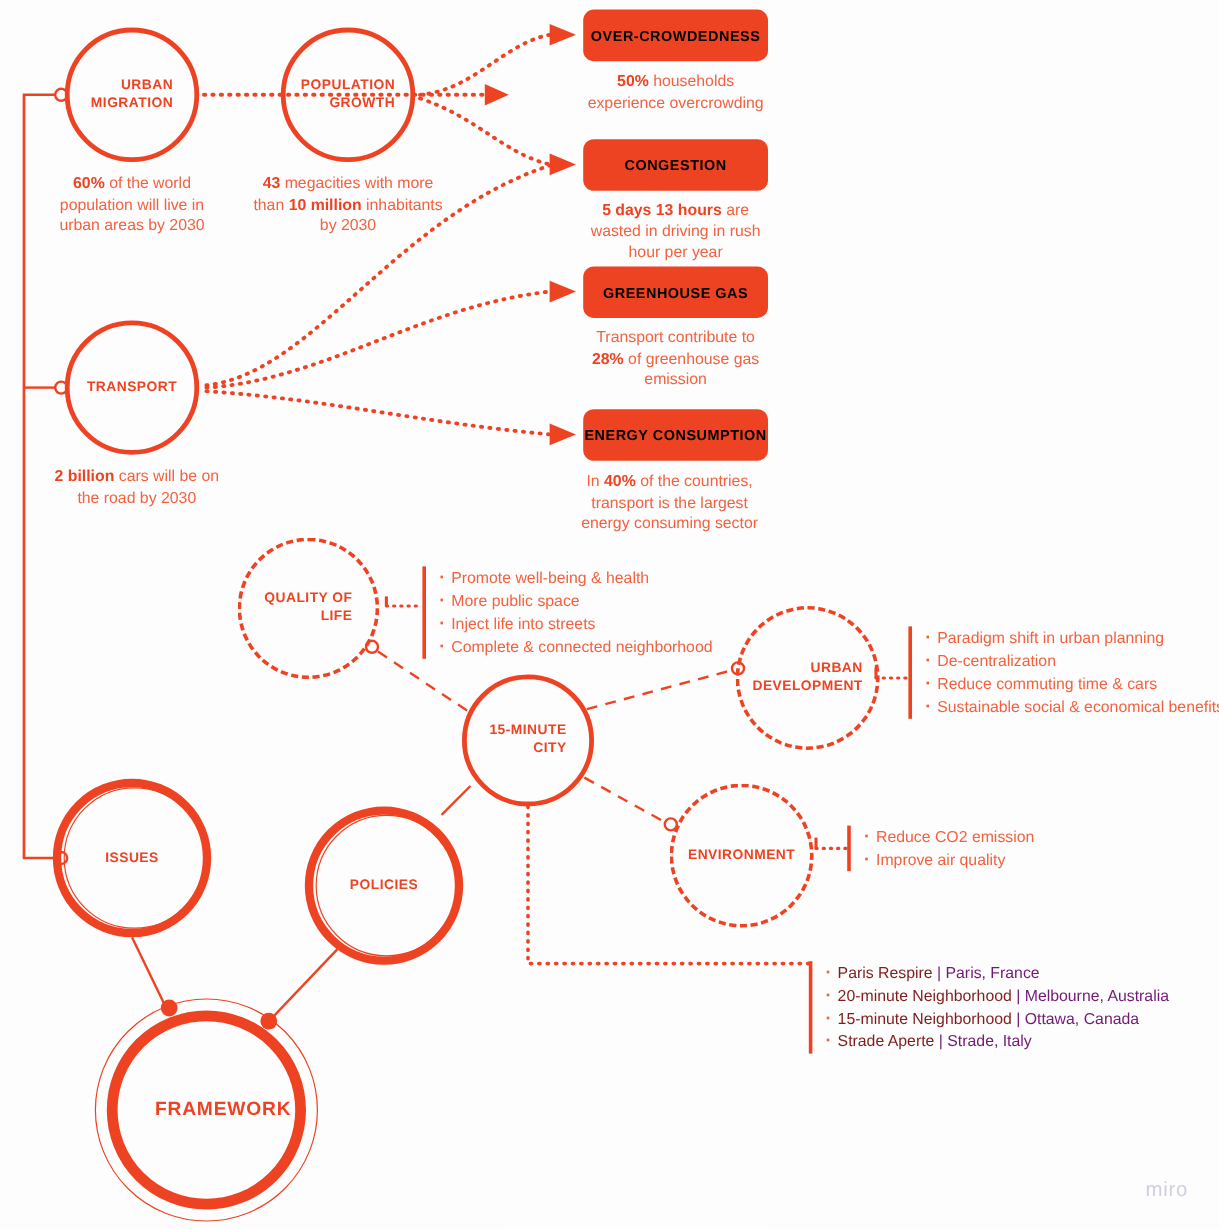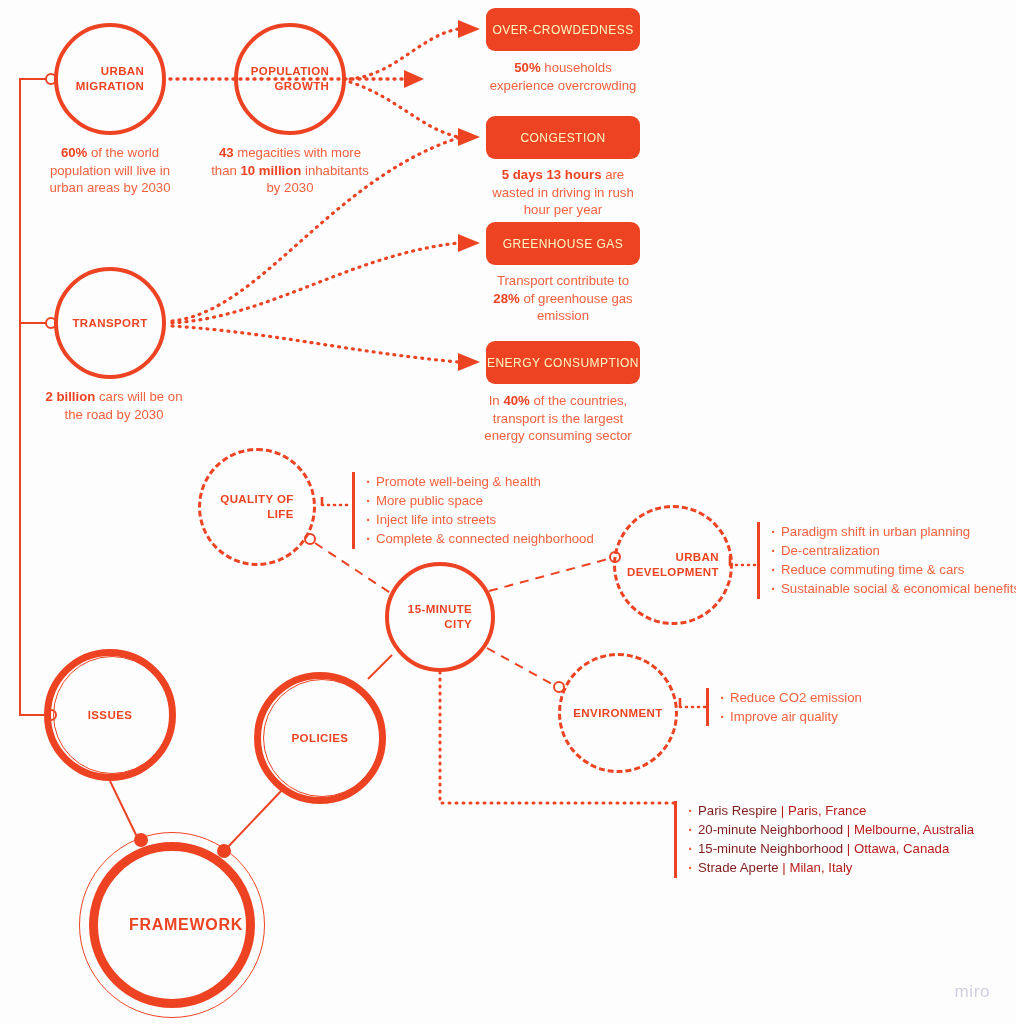--- a/index.html
+++ b/index.html
@@ -74,22 +74,22 @@
   .chip {
     position: absolute;
     background: #EE4323;
     border-radius: 9px;
     display: flex;
     align-items: center;
     justify-content: center;
     box-sizing: border-box;
   }
   .chip .chip-lbl {
-    color: #fef9c3;
-    font-weight: normal;
+    color: #000000;
+    font-weight: bold;
     font-size: 12px;
     letter-spacing: 0.45px;
     text-transform: uppercase;
     text-align: left;
   }
 
   
   .caption {
     position: absolute;
     color: #F4613F;
@@ -122,21 +122,21 @@
   .buls li::before {
     content: "\00B7";
     position: absolute;
     left: 2px;
     top: -1px;
     color: #F4613F;
     font-weight: bold;
     font-size: 15px;
   }
   .buls li b { color: #7f1d1d; font-weight: normal; }
-  .buls li .muted { color: #b91c1c; }
+  .buls li .muted { color: #701a75; }
 
   
   .watermark {
     position: absolute;
     right: 26px;
     bottom: 22px;
     color: #cfcfe0;
     font-size: 17px;
     letter-spacing: 0.6px;
   }
@@ -352,19 +352,19 @@
         <li>Reduce CO2 emission</li>
         <li>Improve air quality</li>
       </ul>
   </div>
 
   <div class="buls" style="left:674px; top:801px;">
     <ul>
         <li><b>Paris Respire</b> <span class="muted">| Paris, France</span></li>
         <li><b>20-minute Neighborhood</b> <span class="muted">| Melbourne, Australia</span></li>
         <li><b>15-minute Neighborhood</b> <span class="muted">| Ottawa, Canada</span></li>
-        <li><b>Strade Aperte</b> <span class="muted">| Milan, Italy</span></li>
+        <li><b>Strade Aperte</b> <span class="muted">| Strade, Italy</span></li>
       </ul>
   </div>
 
   <div class="watermark">miro</div>
 
 </div>
 
 </body></html>

